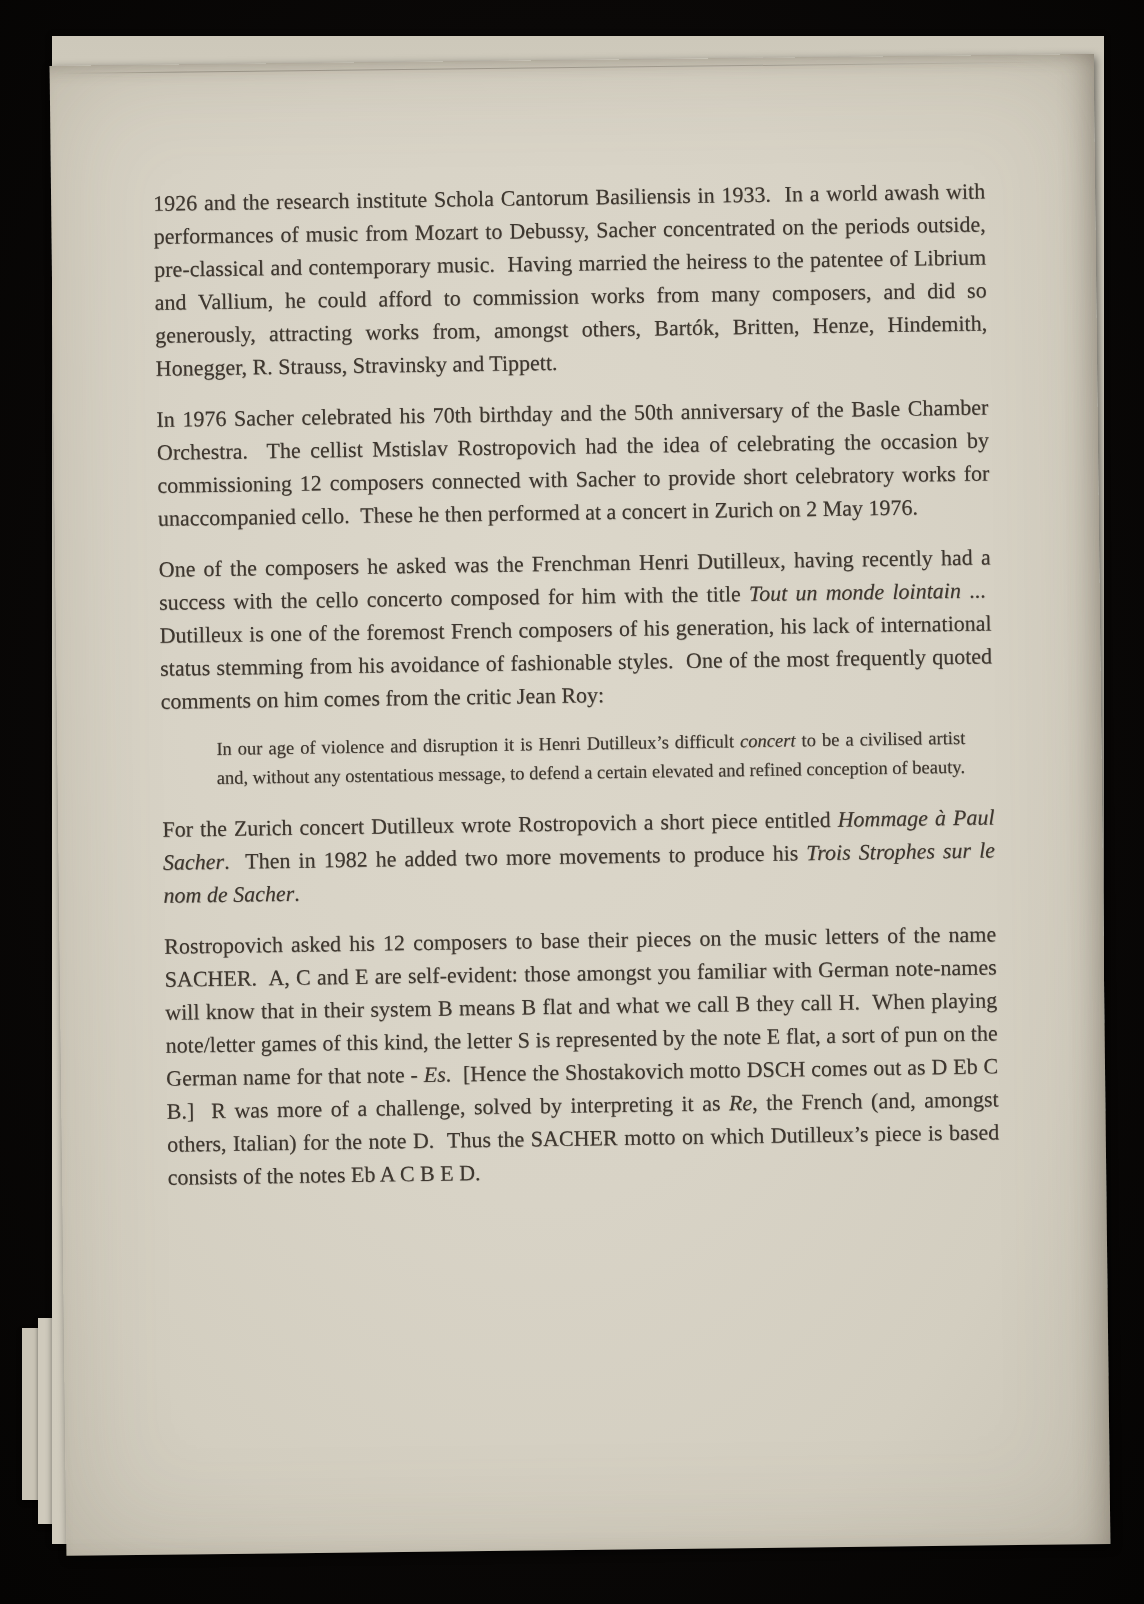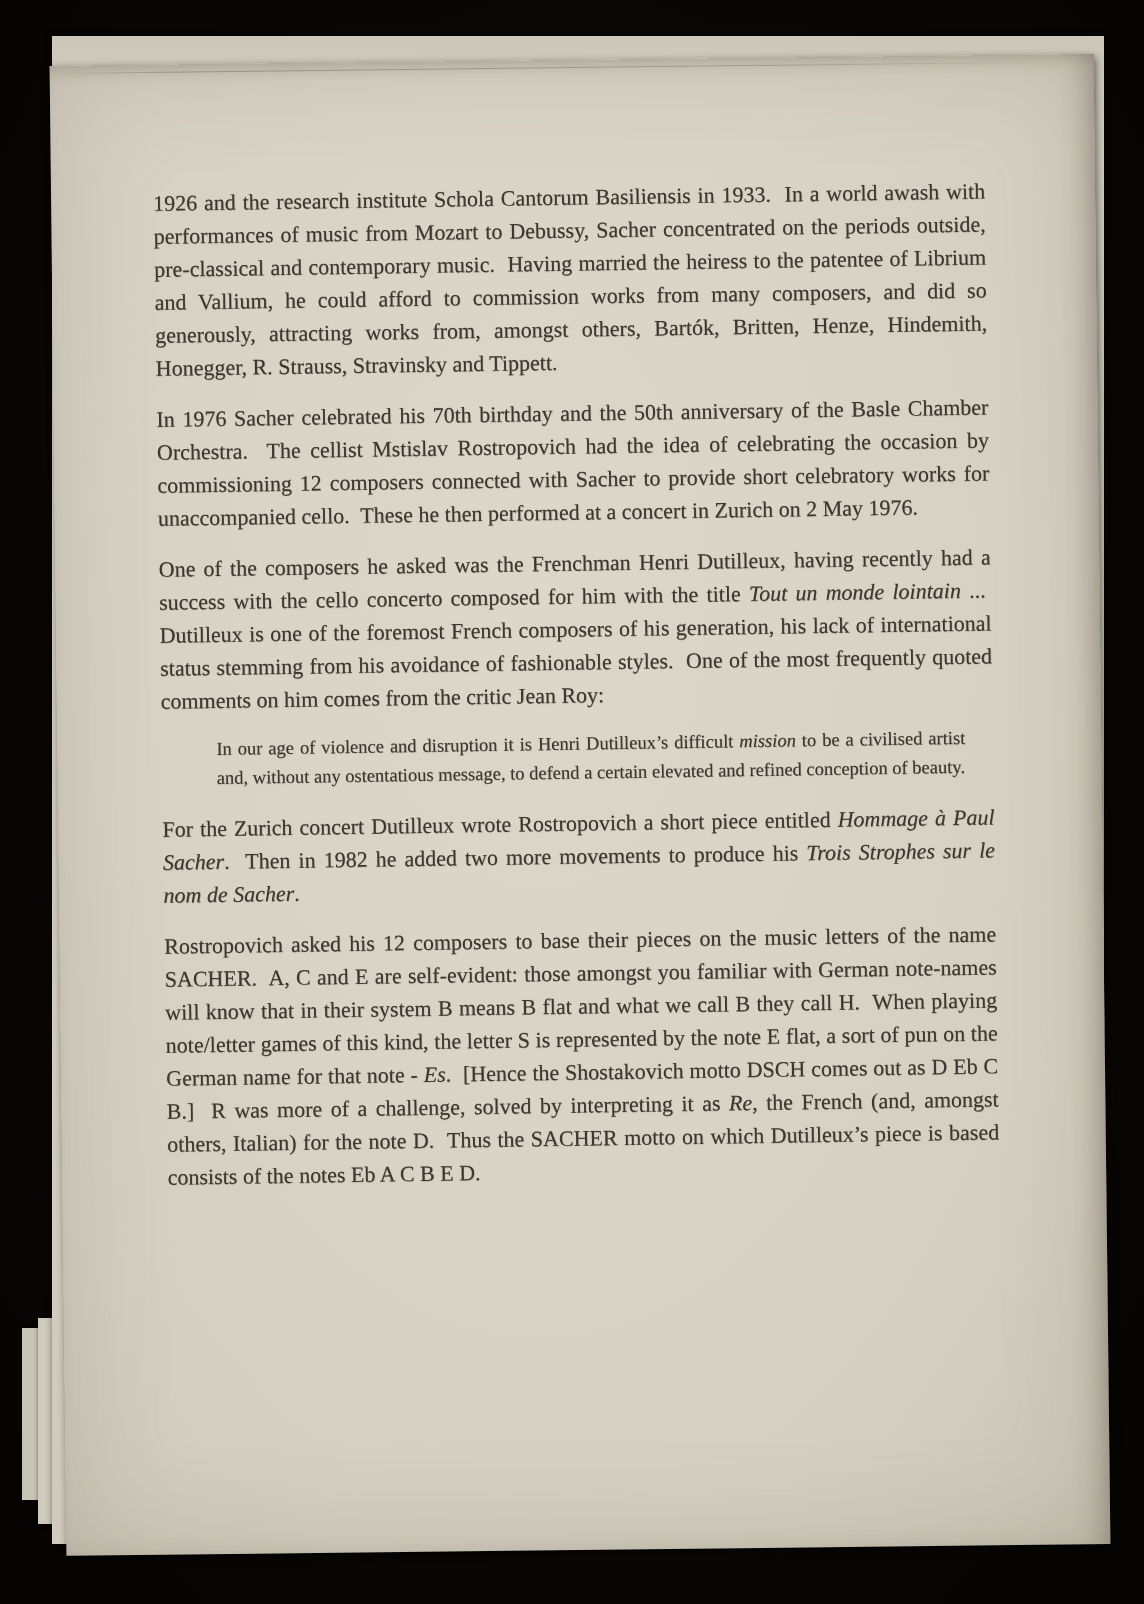--- a/index.html
+++ b/index.html
@@ -104,17 +104,17 @@
 <div class="sheet back-sheet-2"></div>
 <div class="sheet back-sheet-3"></div>
 <div class="sheet next-page-strip"></div>
 
 <div class="sheet front-page">
   <div class="top-crease"></div>
   <div class="text-block">
       <p class="para body"><span>1926 and the research institute Schola Cantorum Basiliensis in 1933.&nbsp; In a world awash with performances of music from Mozart to Debussy, Sacher concentrated on the periods outside, pre-classical and contemporary music.&nbsp; Having married the heiress to the patentee of Librium and Vallium, he could afford to commission works from many composers, and did so generously, attracting works from, amongst others, Bartók, Britten, Henze, Hindemith, Honegger, R. Strauss, Stravinsky and Tippett.</span></p>
       <p class="para body"><span>In 1976 Sacher celebrated his 70th birthday and the 50th anniversary of the Basle Chamber Orchestra.&nbsp; The cellist Mstislav Rostropovich had the idea of celebrating the occasion by commissioning 12 composers connected with Sacher to provide short celebratory works for unaccompanied cello.&nbsp; These he then performed at a concert in Zurich on 2 May 1976.</span></p>
       <p class="para body"><span>One of the composers he asked was the Frenchman Henri Dutilleux, having recently had a success with the cello concerto composed for him with the title </span><span class="it">Tout un monde lointain</span><span> ...&nbsp; Dutilleux is one of the foremost French composers of his generation, his lack of international status stemming from his avoidance of fashionable styles.&nbsp; One of the most frequently quoted comments on him comes from the critic Jean Roy:</span></p>
-      <p class="para quote"><span>In our age of violence and disruption it is Henri Dutilleux’s difficult </span><span class="it">mission</span><span> to be a civilised artist and, without any ostentatious message, to defend a certain elevated and refined conception of beauty.</span></p>
+      <p class="para quote"><span>In our age of violence and disruption it is Henri Dutilleux’s difficult </span><span class="it">concert</span><span> to be a civilised artist and, without any ostentatious message, to defend a certain elevated and refined conception of beauty.</span></p>
       <p class="para body"><span>For the Zurich concert Dutilleux wrote Rostropovich a short piece entitled </span><span class="it">Hommage à Paul Sacher</span><span>.&nbsp; Then in 1982 he added two more movements to produce his </span><span class="it">Trois Strophes sur le nom de Sacher</span><span>.</span></p>
       <p class="para body"><span>Rostropovich asked his 12 composers to base their pieces on the music letters of the name SACHER.&nbsp; A, C and E are self-evident: those amongst you familiar with German note-names will know that in their system B means B flat and what we call B they call H.&nbsp; When playing note/letter games of this kind, the letter S is represented by the note E flat, a sort of pun on the German name for that note - </span><span class="it">Es</span><span>.&nbsp; [Hence the Shostakovich motto DSCH comes out as D Eb C B.]&nbsp; R was more of a challenge, solved by interpreting it as </span><span class="it">Re</span><span>, the French (and, amongst others, Italian) for the note D.&nbsp; Thus the SACHER motto on which Dutilleux’s piece is based consists of the notes Eb A C B E D.</span></p>
     </div>
 </div>
 
 </body></html>

